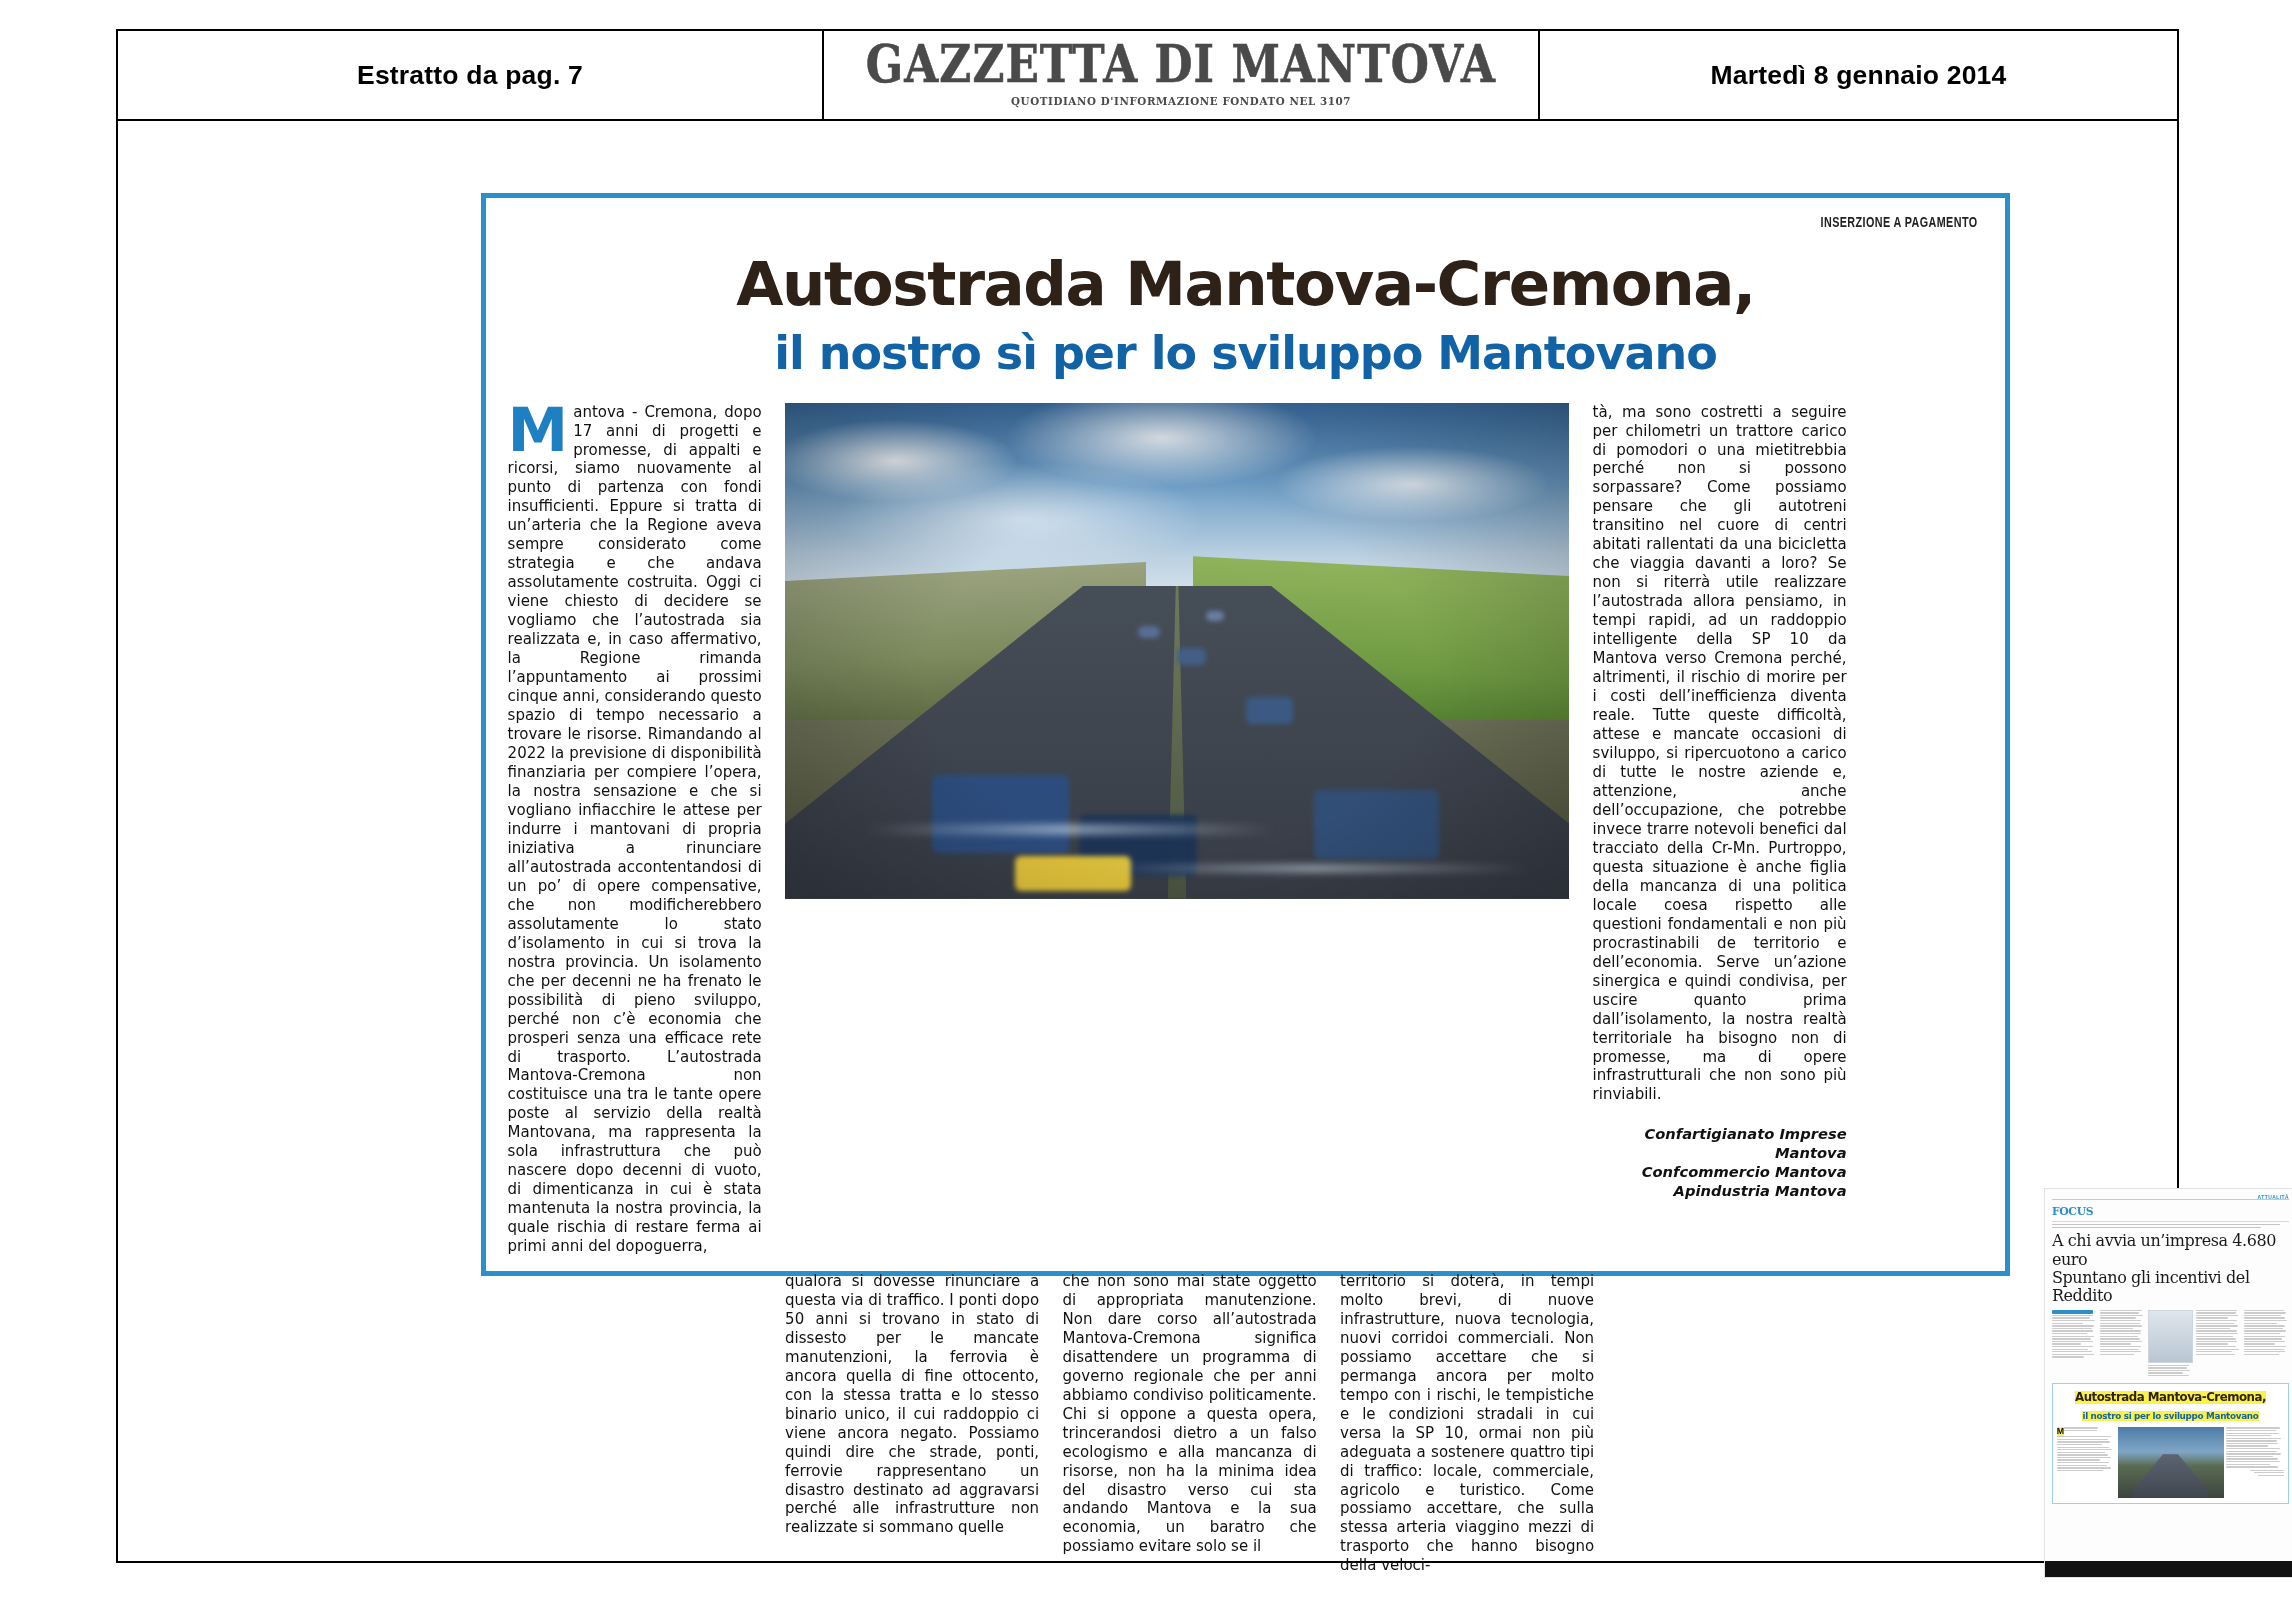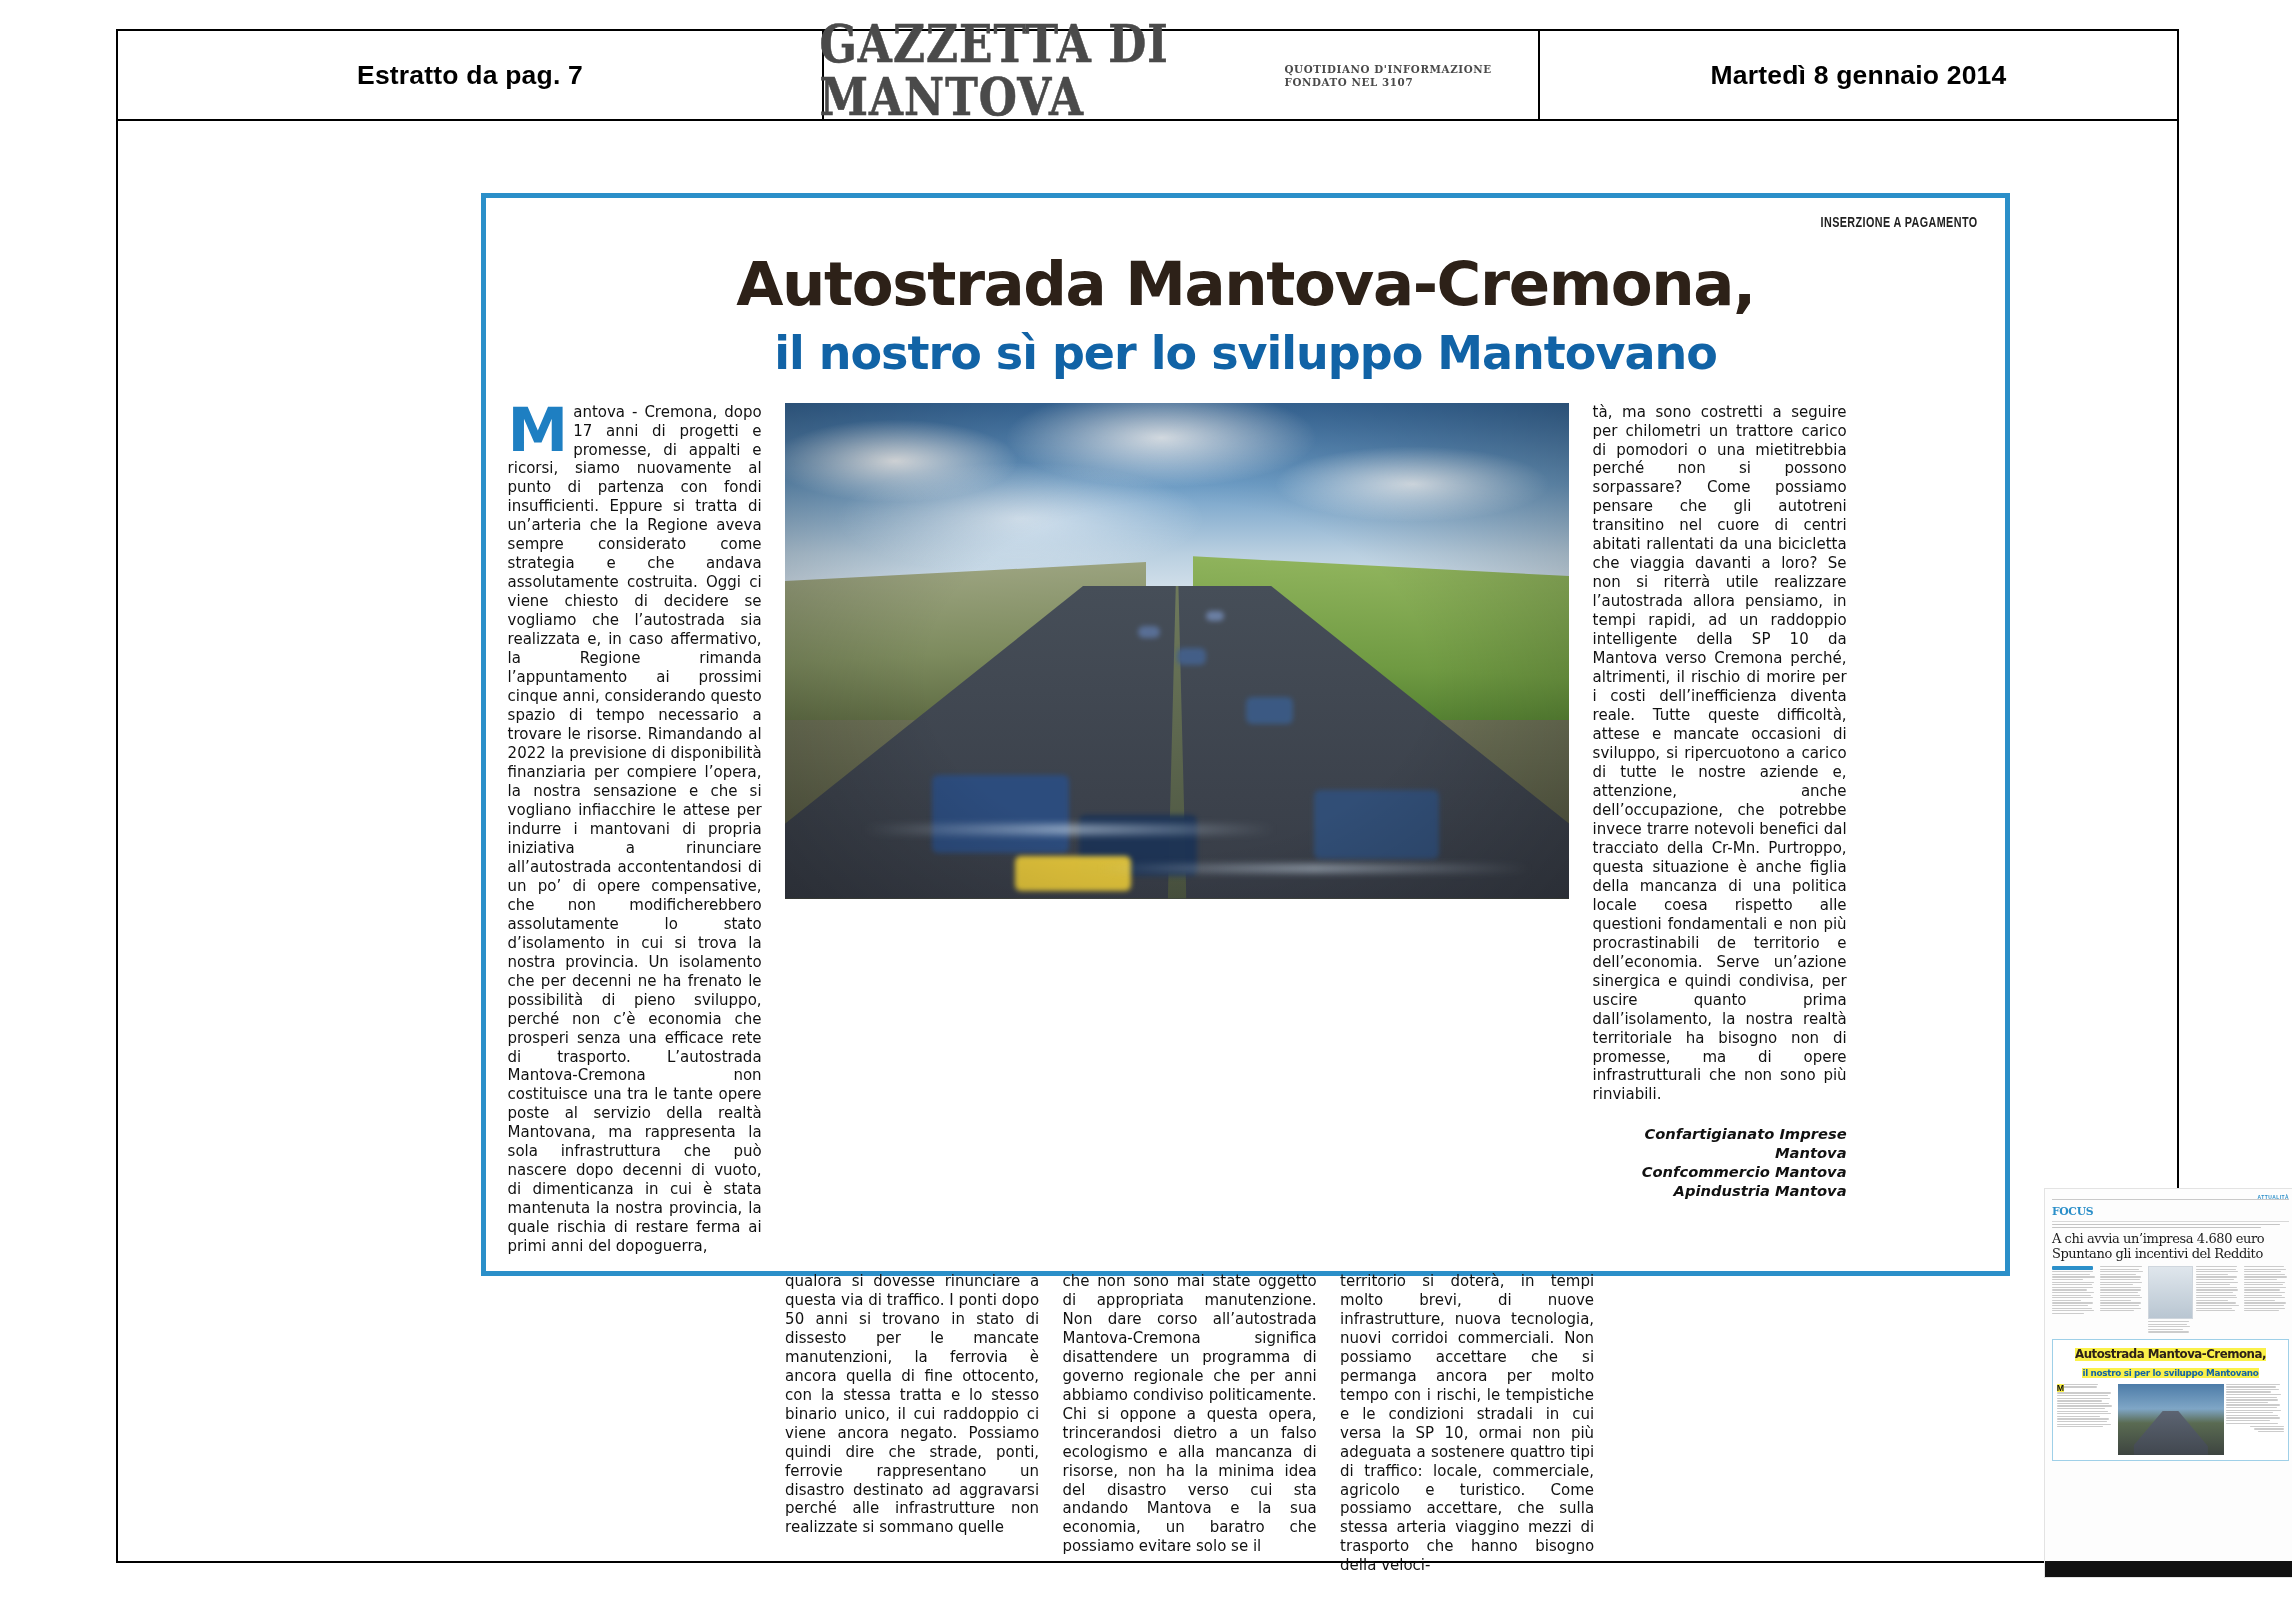--- a/index.html
+++ b/index.html
@@ -29,21 +29,21 @@
     display:flex;
     box-sizing:border-box;
     border-bottom:2.9px solid #000;
   }
   .hdr-cell{
     display:flex; align-items:center; justify-content:center;
     box-sizing:border-box;
     height:100%;
   }
   .hdr-left{ width:706px; border-right:2.9px solid #000; }
-  .hdr-mid { width:716px; border-right:2.9px solid #000; flex-direction:row; }
+  .hdr-mid { width:716px; border-right:2.9px solid #000; flex-direction:column; }
   .hdr-right{ flex:1; }
 
   .hdr-label{
     font-size:26.5px; font-weight:bold; letter-spacing:0.2px;
     color:#000;
   }
   .masthead{
     font-family:"DejaVu Serif", serif;
     font-weight:bold;
     font-size:43px;
@@ -230,21 +230,21 @@
     font-family:"DejaVu Serif", serif;
     font-weight:bold;
     font-size:10.8px;
     color:#2b8fc9;
     letter-spacing:-0.3px;
   }
   .t-kicker{ margin-top:2.9px; border-top:1px solid #d8d8d8; padding-top:2px; }
   .t-line{ height:1.6px; background:#c4c4c4; margin-bottom:1.6px; border-radius:1px; }
   .t-head{
     font-family:"DejaVu Serif", serif;
-    font-size:13px;
+    font-size:16px;
     line-height:1.15;
     color:#1a1a1a;
     margin-top:3.9px;
     letter-spacing:-0.4px;
   }
   .t-gridrow{ display:flex; gap:2.9px; margin-top:3.9px; }
   .t-colmini{ flex:1; }
   .t-colmini .t-line{ height:1.3px; background:#cccccc; margin-bottom:1.3px; }
   .t-photo-mini{
     height:51px; background:linear-gradient(#dfe6ec,#b9c6d2);

